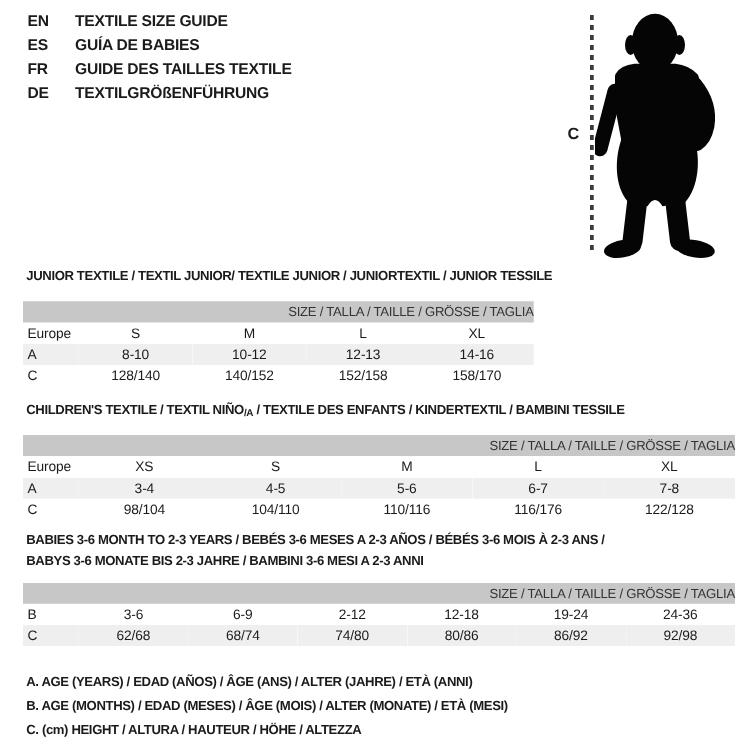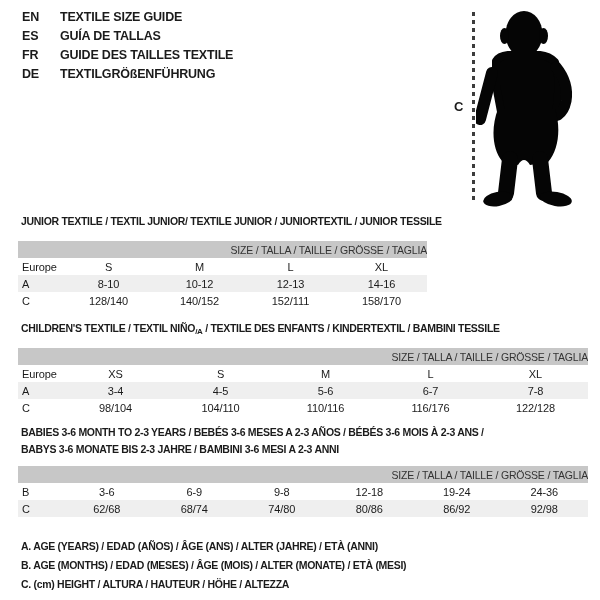--- a/index.html
+++ b/index.html
@@ -53,21 +53,21 @@
 
 <div class="page">
 
   <div class="lang-list">
     <div class="lang-row">
       <span class="lang-code">EN</span>
       <span class="lang-title">TEXTILE SIZE GUIDE</span>
     </div>
     <div class="lang-row">
       <span class="lang-code">ES</span>
-      <span class="lang-title">GUÍA DE TALLAS</span>
+      <span class="lang-title">GUÍA DE BABIES</span>
     </div>
     <div class="lang-row">
       <span class="lang-code">FR</span>
       <span class="lang-title">GUIDE DES TAILLES TEXTILE</span>
     </div>
     <div class="lang-row">
       <span class="lang-code">DE</span>
       <span class="lang-title">TEXTILGRÖßENFÜHRUNG</span>
     </div>
   </div>
@@ -115,21 +115,21 @@
         <td class="row-label">A</td>
         <td>8-10</td>
         <td>10-12</td>
         <td>12-13</td>
         <td>14-16</td>
       </tr>
       <tr>
         <td class="row-label">C</td>
         <td>128/140</td>
         <td>140/152</td>
-        <td>152/111</td>
+        <td>152/158</td>
         <td>158/170</td>
       </tr>
     </tbody>
   </table>
 
   <div class="section-title" id="title-2"><span>CHILDREN'S TEXTILE / TEXTIL NIÑO</span><span class="title-sub">/A</span><span> / TEXTILE DES ENFANTS / KINDERTEXTIL / BAMBINI TESSILE</span></div>
   <table class="size-table" id="table-2">
     <colgroup>
         <col class="label-col">
         <col>
@@ -184,21 +184,21 @@
         <col>
       </colgroup>
     <tbody>
       <tr class="size-bar">
         <td colspan="7">SIZE / TALLA / TAILLE / GRÖSSE / TAGLIA</td>
       </tr>
       <tr>
         <td class="row-label">B</td>
         <td>3-6</td>
         <td>6-9</td>
-        <td>9-8</td>
+        <td>2-12</td>
         <td>12-18</td>
         <td>19-24</td>
         <td>24-36</td>
       </tr>
       <tr class="shaded">
         <td class="row-label">C</td>
         <td>62/68</td>
         <td>68/74</td>
         <td>74/80</td>
         <td>80/86</td>

